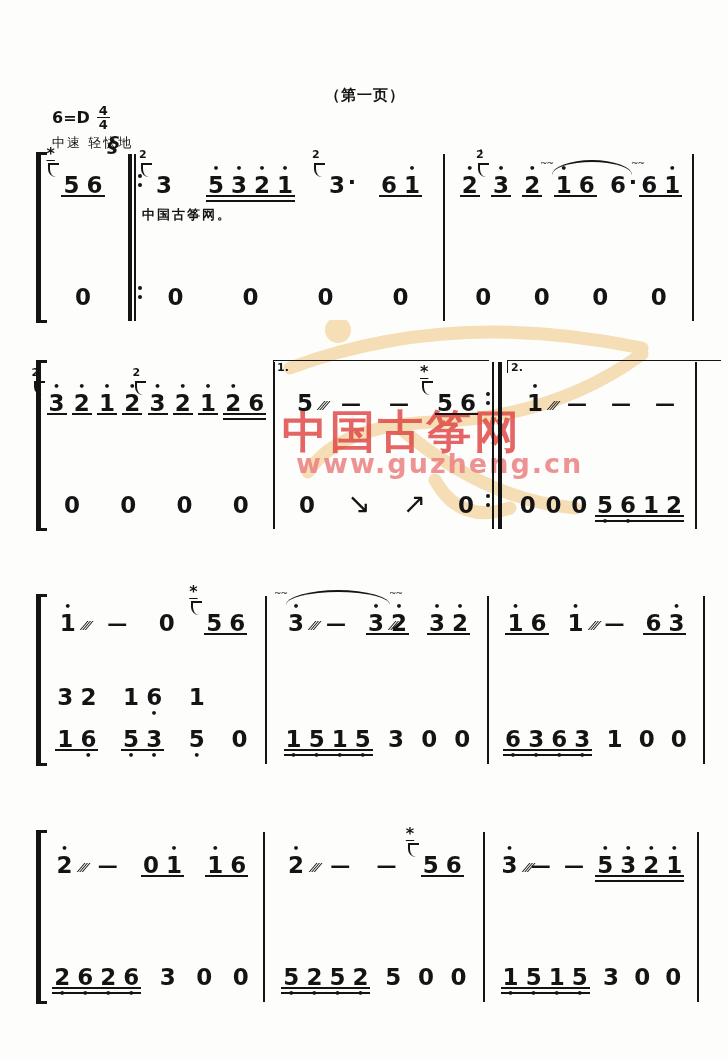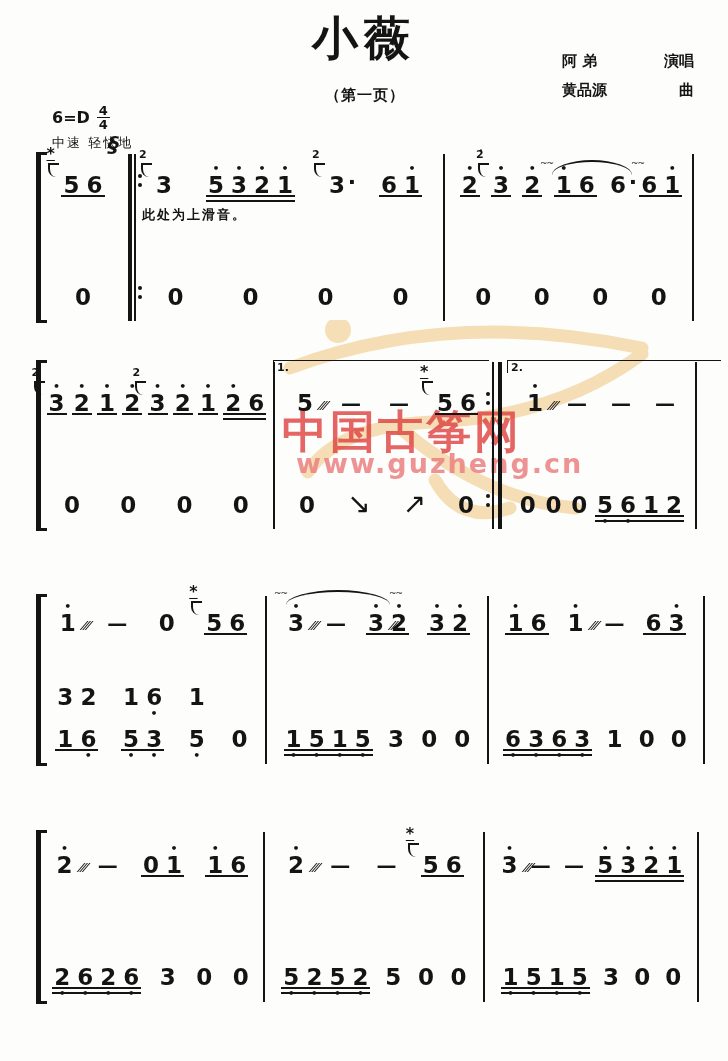--- a/index.html
+++ b/index.html
@@ -80,32 +80,21 @@
         <path d="M 392,34 Q 305,98 182,102 Q 88,106 58,152"></path>
         <path d="M 150,108 Q 235,180 325,188"></path>
         <path d="M 260,188 Q 210,205 185,160"></path>
       </g>
       <circle cx="88" cy="10" r="13" fill="#f5dbae" opacity="0.9"></circle>
     </svg>
     <div class="brand">中国古筝网</div>
     <div class="url">www.guzheng.cn</div>
   </div>
 
-  <div class="title">小薇</div>
 
-  <div class="credits">
-    <div class="credit-row">
-      <span>阿  弟</span>
-      <span>演唱</span>
-    </div>
-    <div class="credit-row">
-      <span>黄品源</span>
-      <span>曲</span>
-    </div>
-  </div>
 
   <div class="pagelabel">（第一页）</div>
 
   <div class="keysig">
     <span>6=D</span>
     <span class="frac">
       <b>4</b>
       <i>4</i>
     </span>
   </div>
@@ -119,21 +108,21 @@
         <i></i>
         <i></i>
       </div>
       <div class="rdots" style="left: 108px; top: 136px;">
         <i></i>
         <i></i>
       </div>
       <div class="bar s" style="left: 413px;"></div>
       <div class="bar s" style="left: 662px;"></div>
       <div class="segno" style="left: 78px; top: -18px;">§</div>
-      <div class="annot" style="left: 112px; top: 56px;">此处为上滑音。</div>
+      <div class="annot" style="left: 112px; top: 56px;">中国古筝网。</div>
       <div class="tie" style="left: 522px; top: 10px; width: 80px;"></div>
       <div class="measure measure-upper" style="left: 14px; width: 78px; top: 8px; height: 48px;">
         <div class="unit">
           <div class="note">
             <span class="hidot" style="visibility: hidden;">&nbsp;</span>
             <span class="digit">5</span>
             <span class="lodot" style="visibility: hidden;">&nbsp;</span>
             <div class="orn">
               <i class="lab star">*</i>
               <i class="hook"></i>

